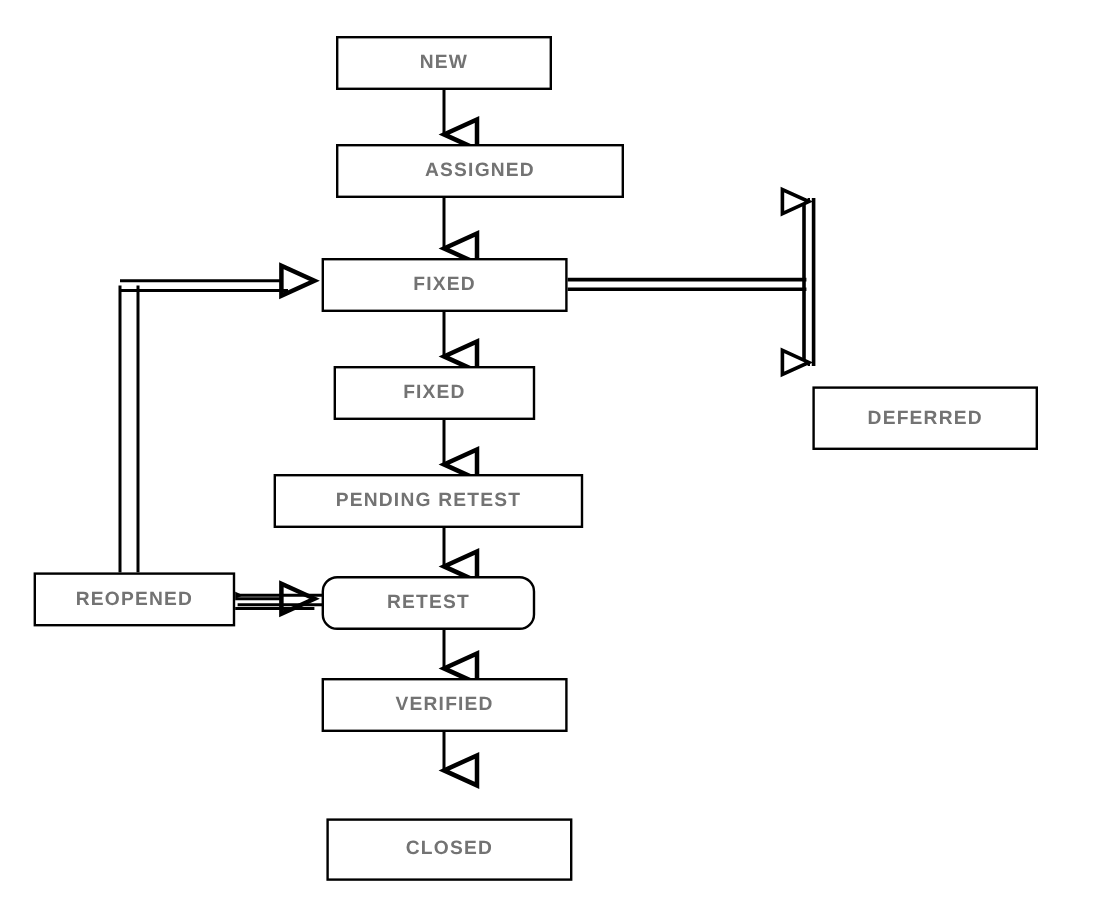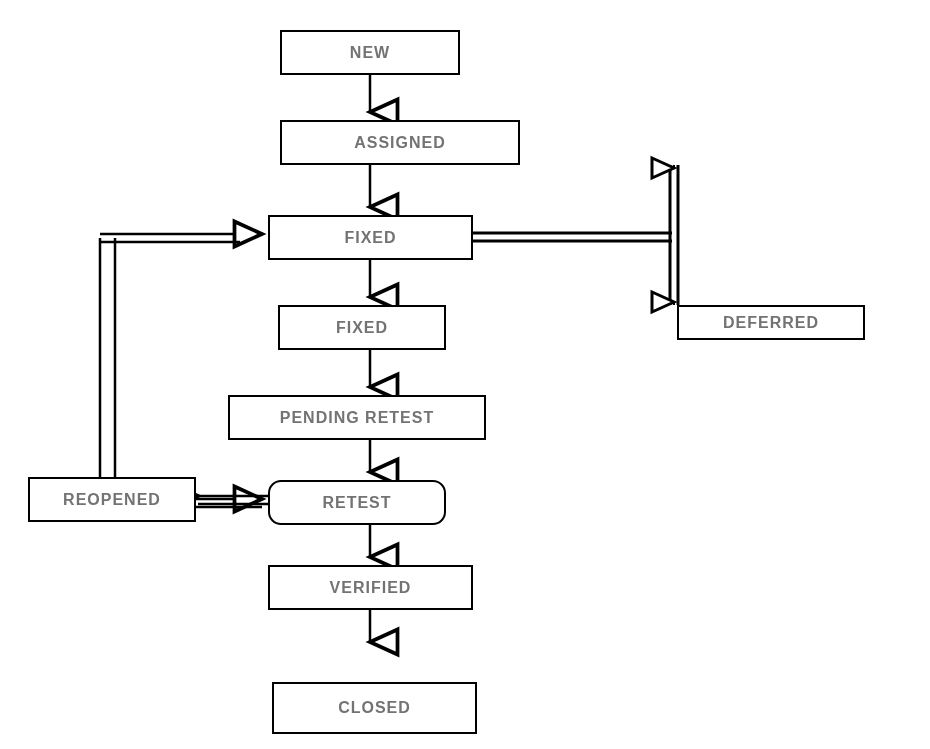--- a/index.html
+++ b/index.html
@@ -145,17 +145,17 @@
 
   <div class="node" style="left:272px; top:650px; width:205px; height:52px;margin-top:32px;">
     <span>CLOSED</span>
   </div>
 
   <div class="node" style="left:28px; top:477px; width:168px; height:45px;">
     <span>REOPENED</span>
   </div>
 
 
-  <div class="node" style="left:677px; top:305px; width:188px; height:35px;">
+  <div class="node" style="left:677px; top:322px; width:188px; height:53px;">
     <span>DEFERRED</span>
   </div>
 
 </div>
 
 </body></html>

